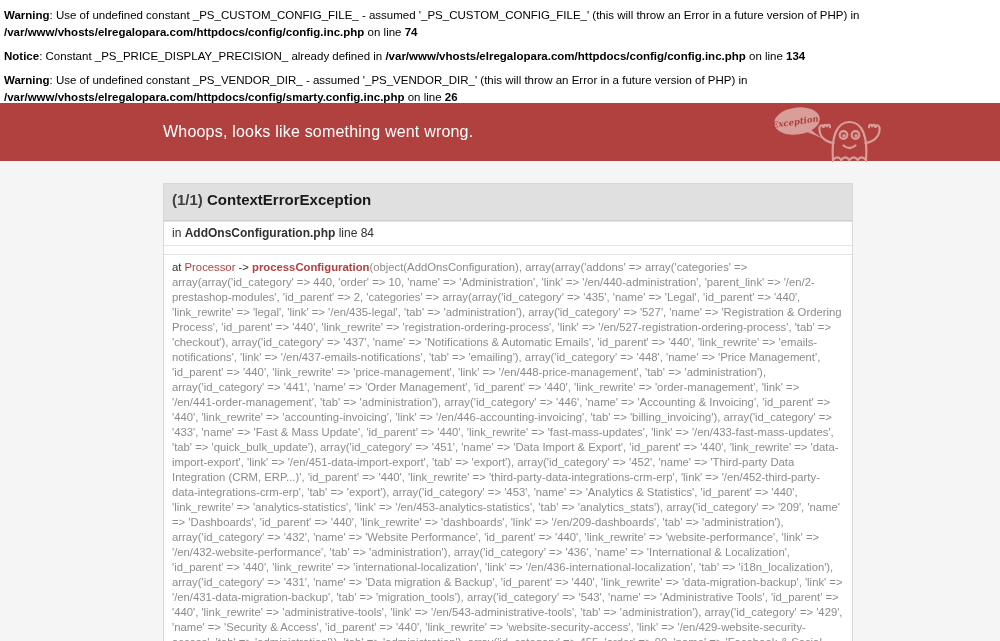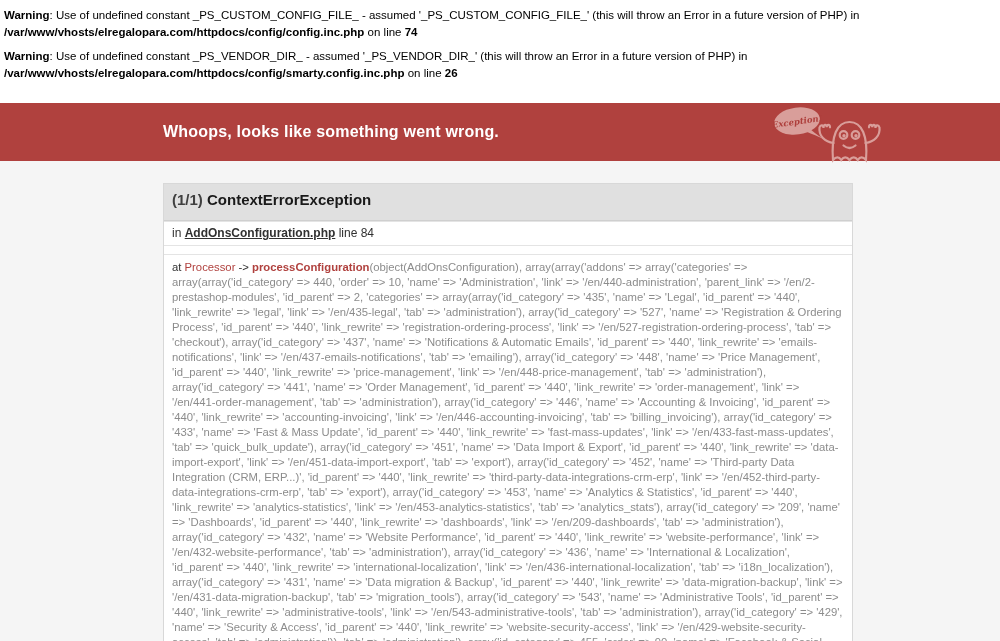--- a/index.html
+++ b/index.html
@@ -31,21 +31,21 @@
   }
   .container {
     width: 690px;
     margin-left: 163px;
     position: relative;
     height: 100%;
   }
   .banner h1 {
     margin: 0;
     font-size: 16px;
-    font-weight: 700;
+    font-weight: 400;
     color: #ffffff;
     line-height: 58px;
     letter-spacing: .2px;
   }
   .illustration {
     position: absolute;
     right: -30px;
     top: 1px;
     width: 110px;
     height: 60px;
@@ -81,38 +81,39 @@
   }
   .trace-row {
     padding: 4px 8px;
     border-top: 1px solid #e4e4e4;
     font-size: 12px;
     line-height: 15px;
     color: #313131;
     background: #fff;
   }
   .trace-row:first-of-type { border-top: none; }
-  .file { font-weight: bold; color: #313131; text-decoration: underline; }
+  .file { font-weight: bold; color: #313131; }
   .red-link { color: #b0413e; text-decoration: none; cursor: pointer; }
   .method { color: #b0413e; font-weight: bold; }
   .trace-block {
     font-size: 11.3px;
     line-height: 15px;
     padding: 5px 8px;
   }
   .trace-block .dark { color: #313131; }
   .trace-args { color: #8c8c8c; }
 </style>
 </head>
 <body>
 
 <div>
 
   <div class="warnings">
     <div class="warning-block"><b>Warning</b><span>: Use of undefined constant _PS_CUSTOM_CONFIG_FILE_ - assumed '_PS_CUSTOM_CONFIG_FILE_' (this will throw an Error in a future version of PHP) in </span><b>/var/www/vhosts/elregalopara.com/httpdocs/config/config.inc.php</b><span> on line </span><b>74</b></div>
+    <div class="warning-block"><b>Notice</b><span>: Constant _PS_PRICE_DISPLAY_PRECISION_ already defined in </span><b>/var/www/vhosts/elregalopara.com/httpdocs/config/config.inc.php</b><span> on line </span><b>134</b></div>
     <div class="warning-block"><b>Warning</b><span>: Use of undefined constant _PS_VENDOR_DIR_ - assumed '_PS_VENDOR_DIR_' (this will throw an Error in a future version of PHP) in </span><b>/var/www/vhosts/elregalopara.com/httpdocs/config/smarty.config.inc.php</b><span> on line </span><b>26</b></div>
   </div>
 
   <div class="banner">
     <div class="container">
       <h1>Whoops, looks like something went wrong.</h1>
       <div class="illustration">
         <svg width="110" height="60" viewBox="0 0 110 60" xmlns="http://www.w3.org/2000/svg">
 
           <g transform="rotate(-8 24 17)">

